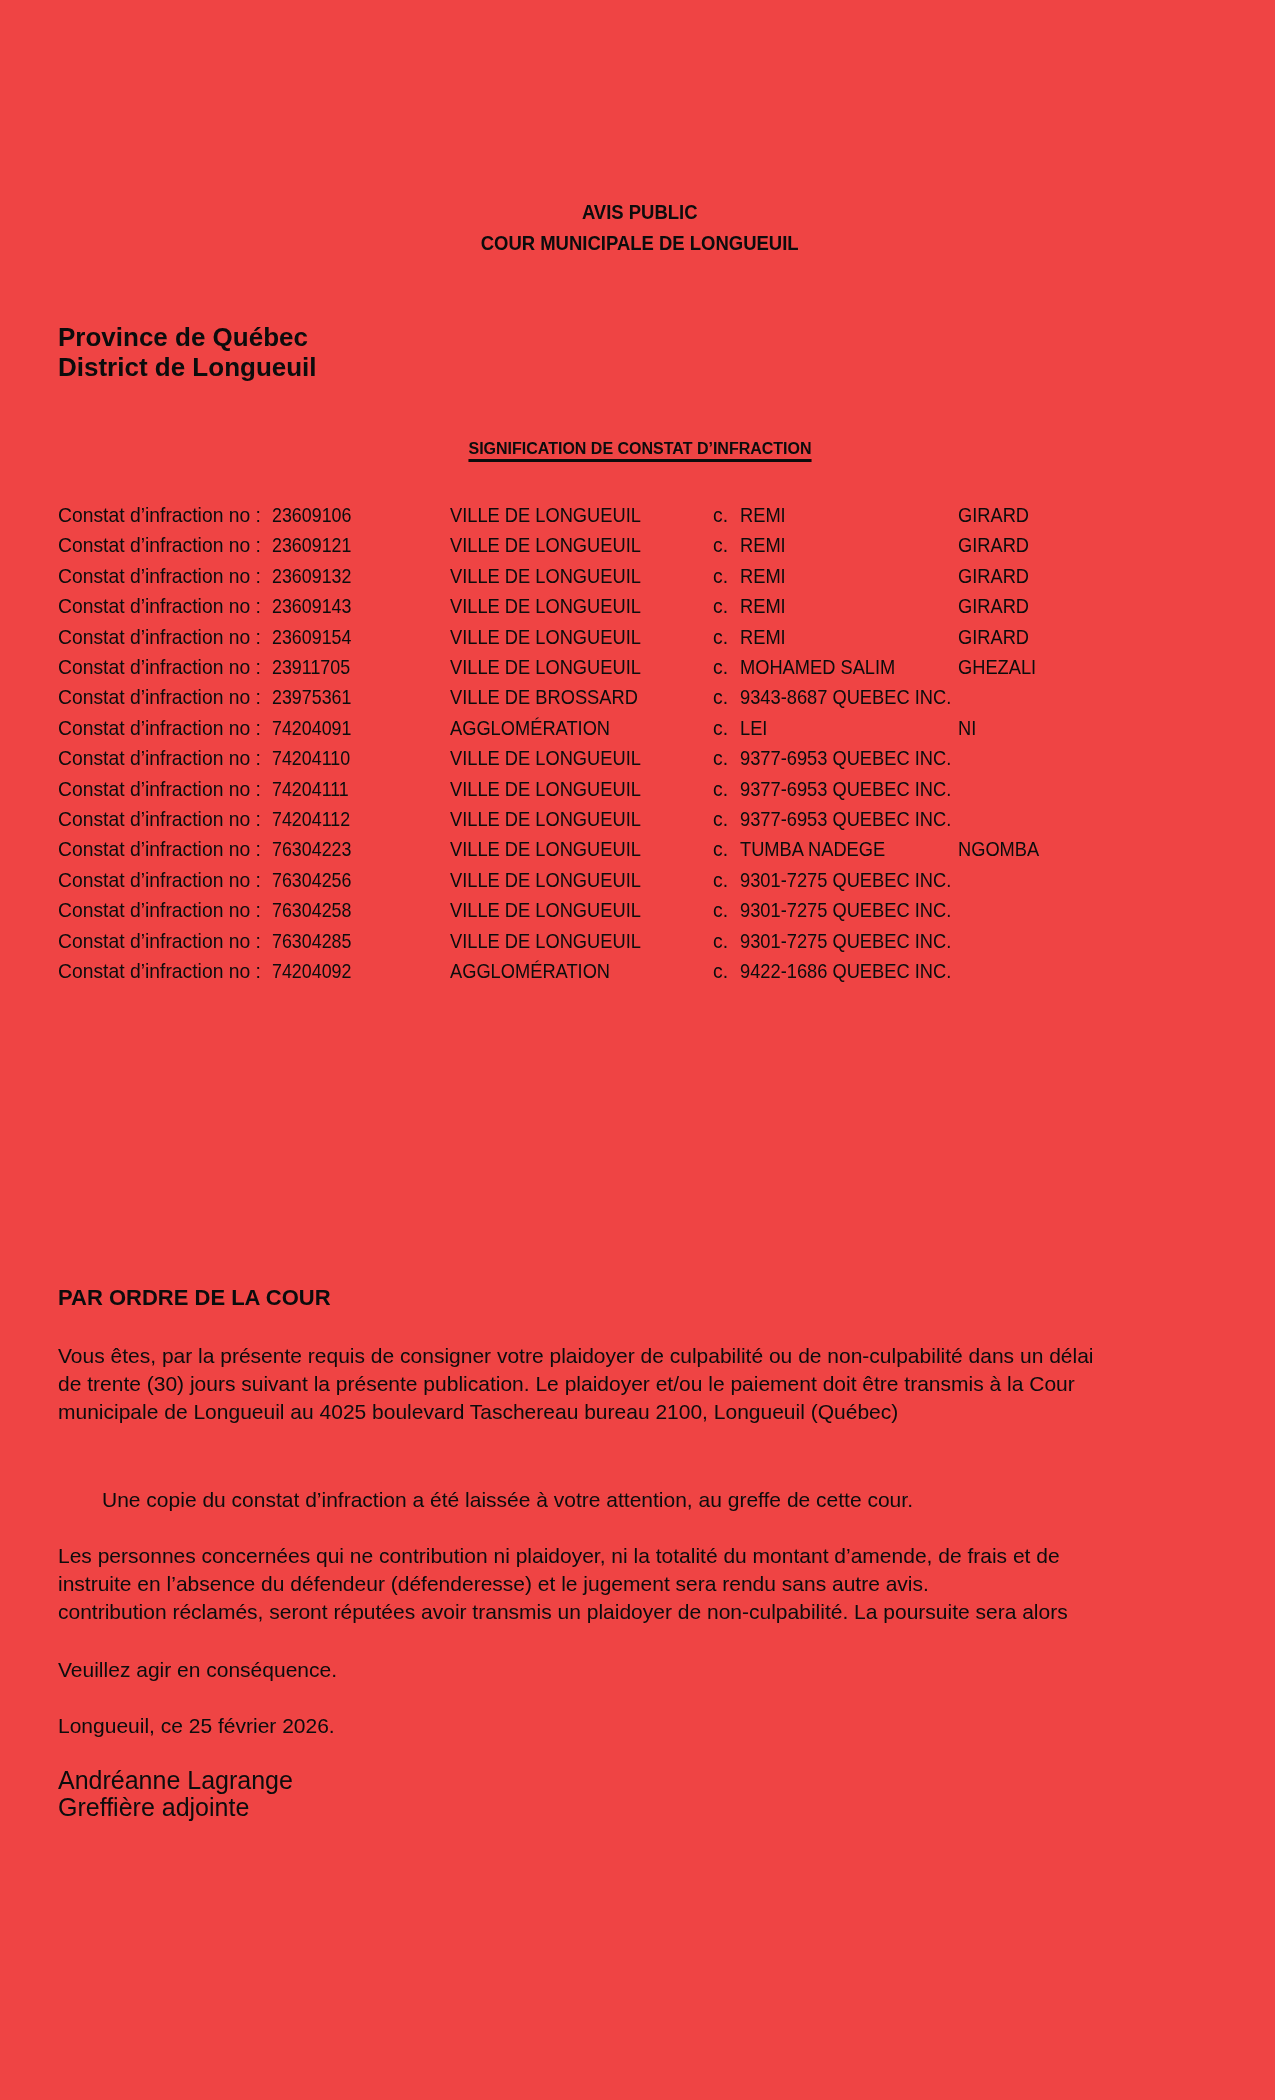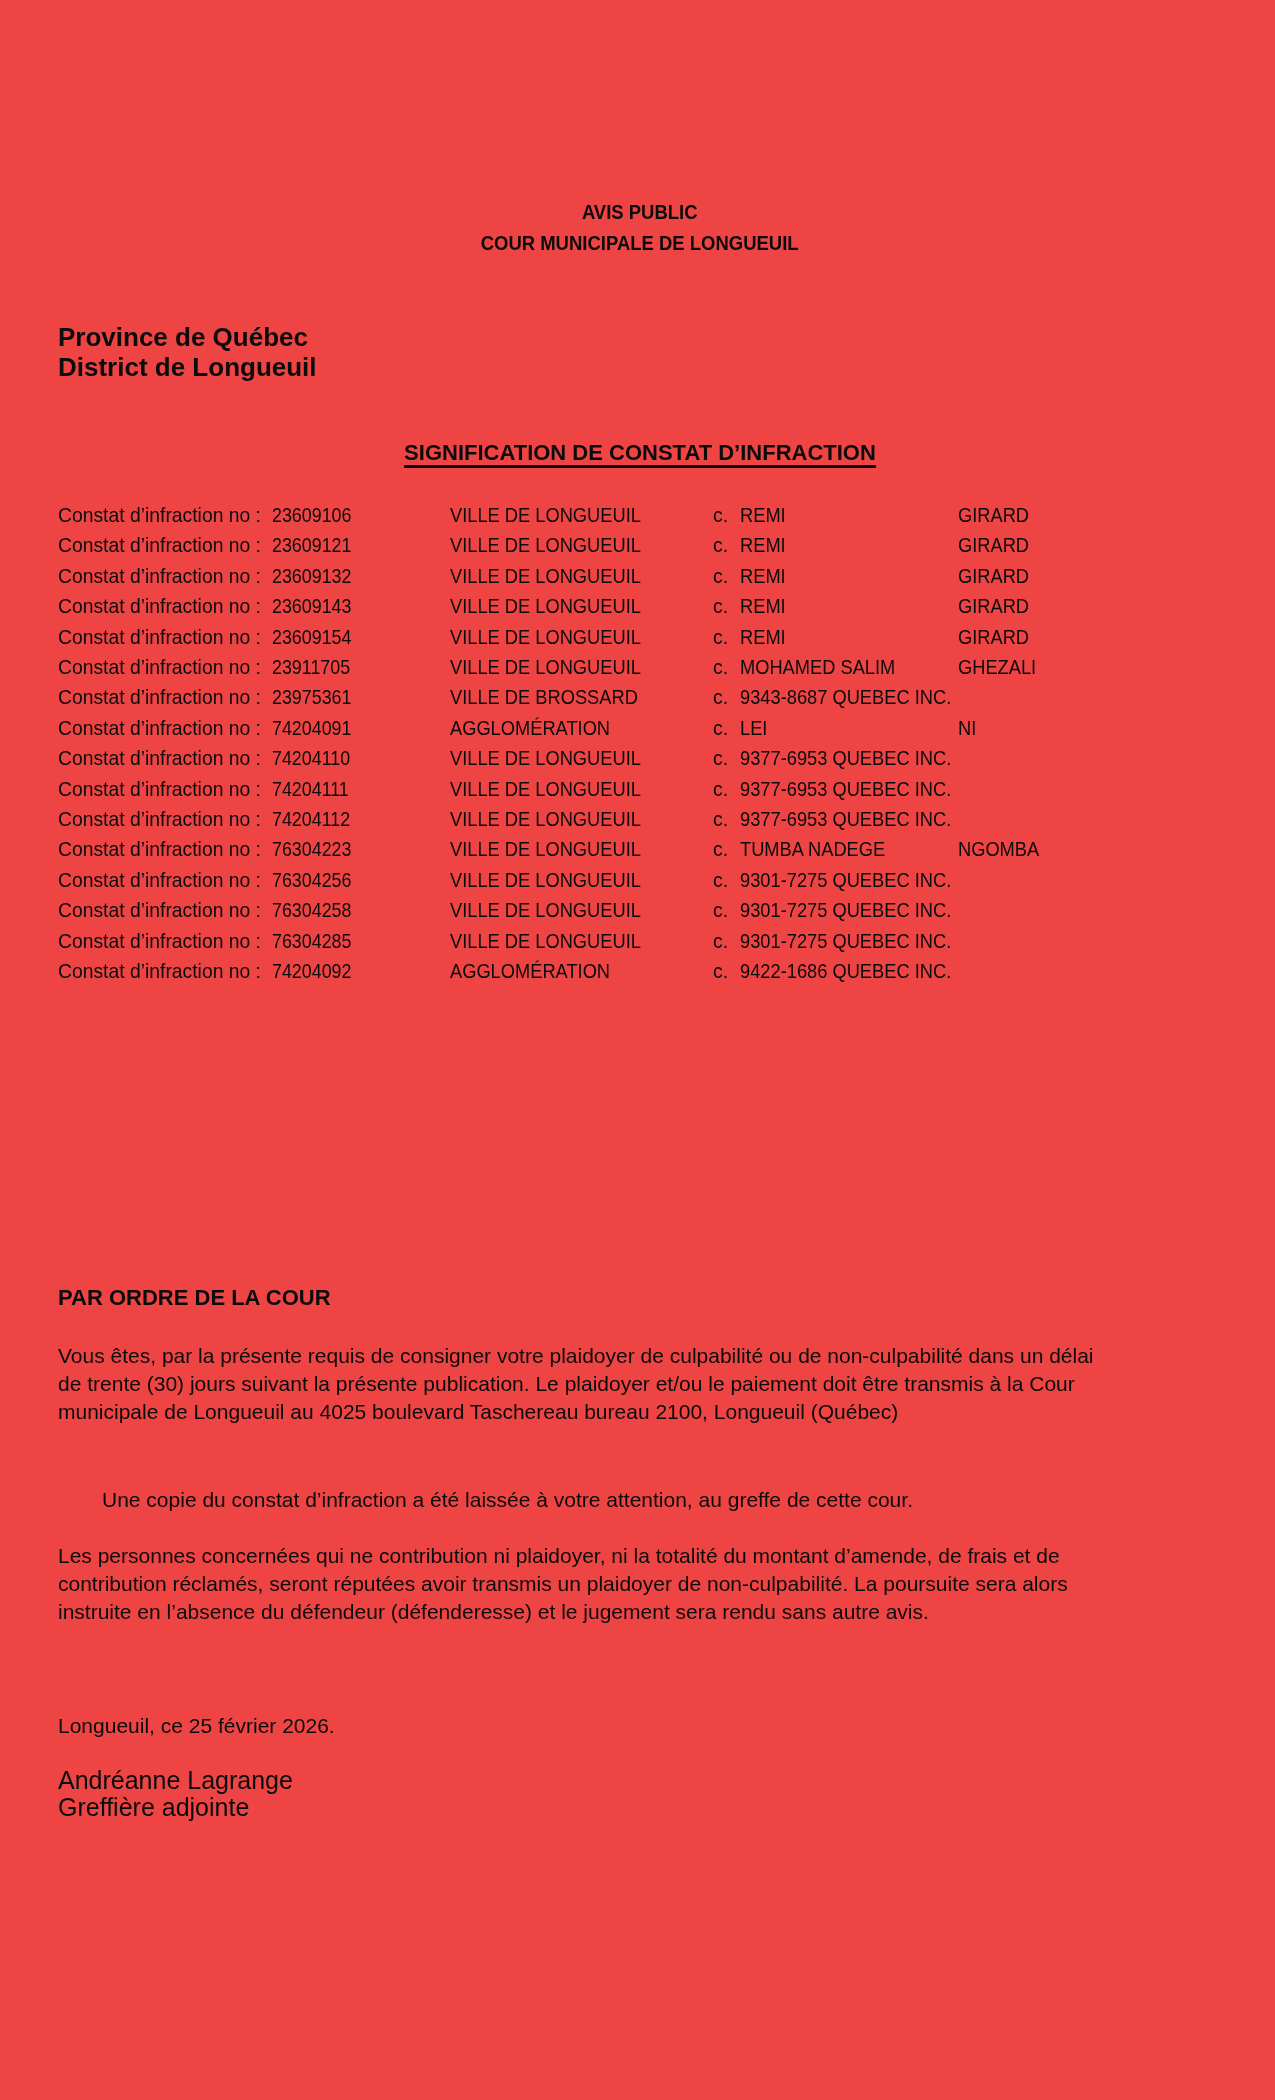--- a/index.html
+++ b/index.html
@@ -10,21 +10,21 @@
     font-family:"Liberation Sans", sans-serif;
     color:#0c0c0c;
     overflow:hidden;
   }
   .abs{position:absolute;}
   
   .center-block{left:58px;width:1164px;text-align:center;}
   .hdr{font-size:21px;line-height:31px;font-weight:bold;}
   .hdr .cline{display:inline-block;transform:scaleX(0.88);transform-origin:50% 50%;white-space:nowrap;}
   .jur{left:58px;top:322px;font-size:26px;line-height:30px;font-weight:bold;}
-  .doc-title{top:440px;font-size:22px;font-weight:bold;}
+  .doc-title{top:440px;font-size:16px;font-weight:bold;}
   .doc-title .tline{
     display:inline-block;white-space:nowrap;
     text-decoration:underline;text-decoration-thickness:2.5px;text-underline-offset:5px;
   }
   
   .ctable{left:58px;top:500px;width:1164px;font-size:21px;line-height:30.4px;}
   .crow{display:grid;grid-template-columns:214px 178px 263px 27px 218px auto;}
   .cell{overflow:visible;white-space:nowrap;}
   .cx92{display:inline-block;transform:scaleX(0.92);transform-origin:0 50%;white-space:nowrap;}
   .cx87{display:inline-block;transform:scaleX(0.87);transform-origin:0 50%;white-space:nowrap;}
@@ -194,24 +194,25 @@
   <div class="abs para p1">
     <div>Vous êtes, par la présente requis de consigner votre plaidoyer de culpabilité ou de non-culpabilité dans un délai</div>
     <div>de trente (30) jours suivant la présente publication. Le plaidoyer et/ou le paiement doit être transmis à la Cour</div>
     <div>municipale de Longueuil au 4025 boulevard Taschereau bureau 2100, Longueuil (Québec)</div>
   </div>
 
   <div class="abs para p2">Une copie du constat d’infraction a été laissée à votre attention, au greffe de cette cour.</div>
 
   <div class="abs para p3">
     <div>Les personnes concernées qui ne contribution ni plaidoyer, ni la totalité du montant d’amende, de frais et de</div>
+    <div>instruite en l’absence du défendeur (défenderesse) et le jugement sera rendu sans autre avis.</div>
     <div>contribution réclamés, seront réputées avoir transmis un plaidoyer de non-culpabilité. La poursuite sera alors</div>
-    <div>instruite en l’absence du défendeur (défenderesse) et le jugement sera rendu sans autre avis.</div>
-  </div>
-
+  </div>
+
+  <div class="abs para p4">Veuillez agir en conséquence.</div>
 
   <div class="abs para dateline">Longueuil, ce 25 février 2026.</div>
 
   <div class="abs sig">
     <div>Andréanne Lagrange</div>
     <div>Greffière adjointe</div>
   </div>
 
 </div>
 

